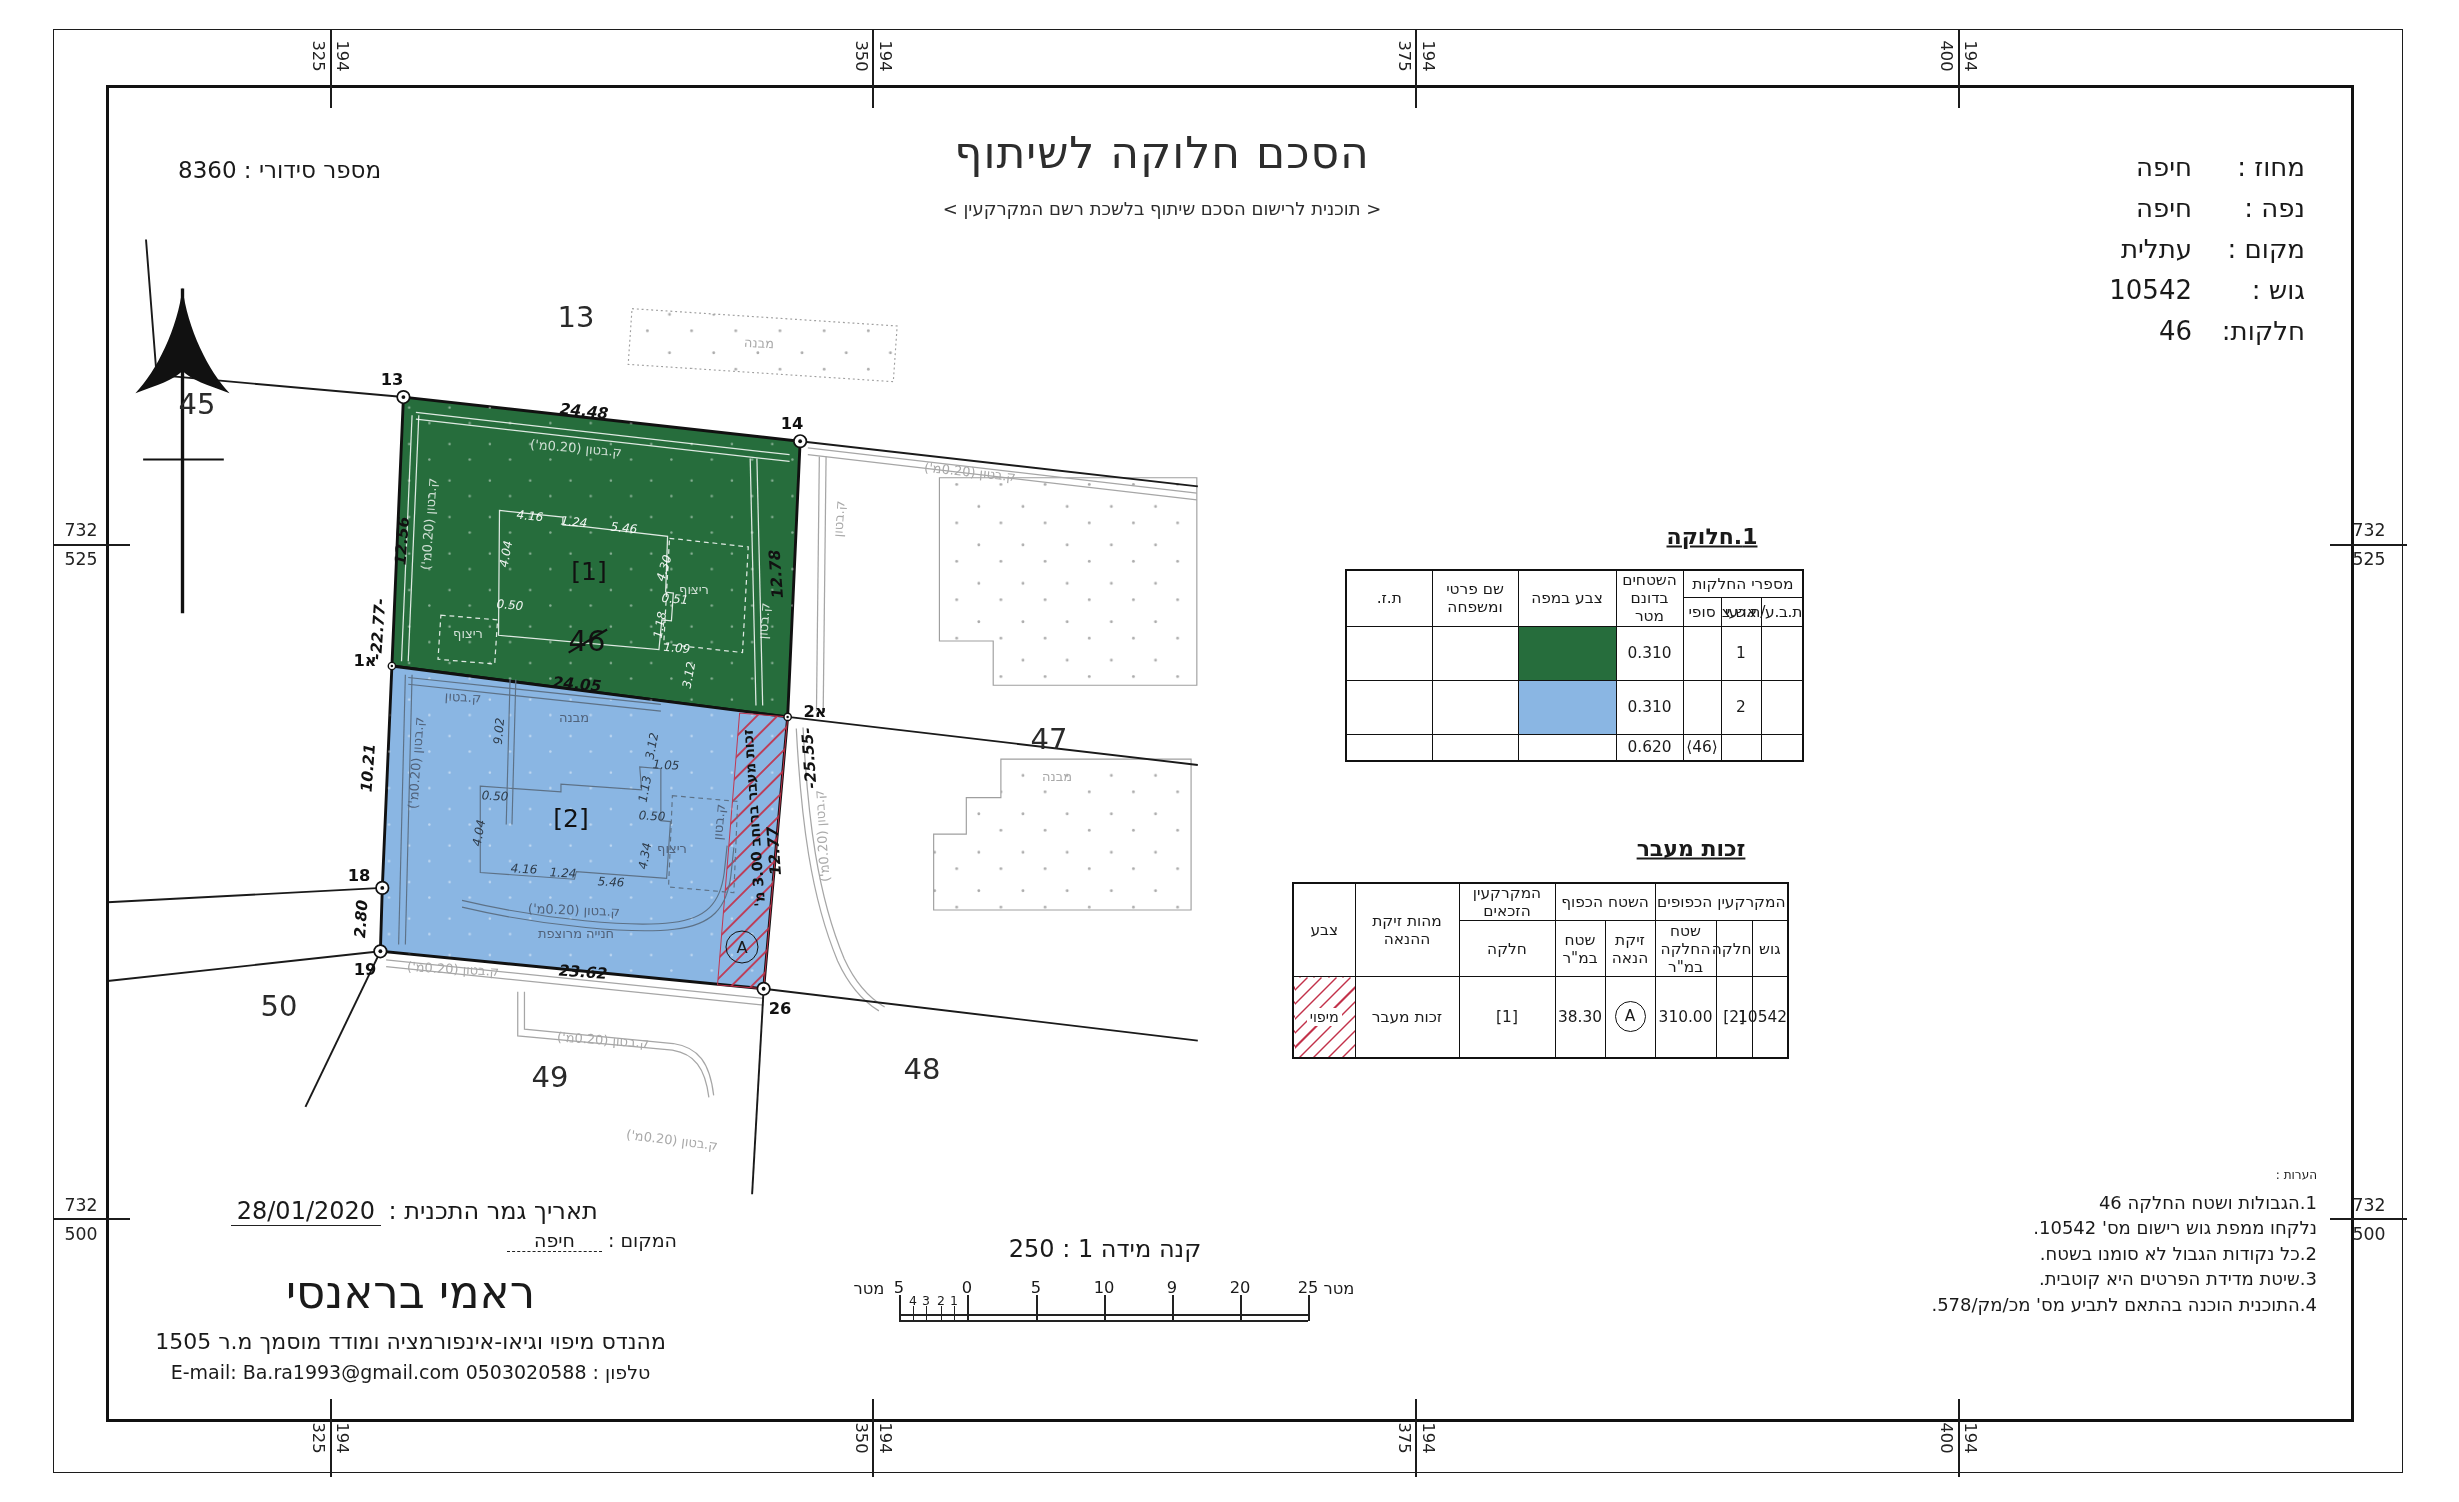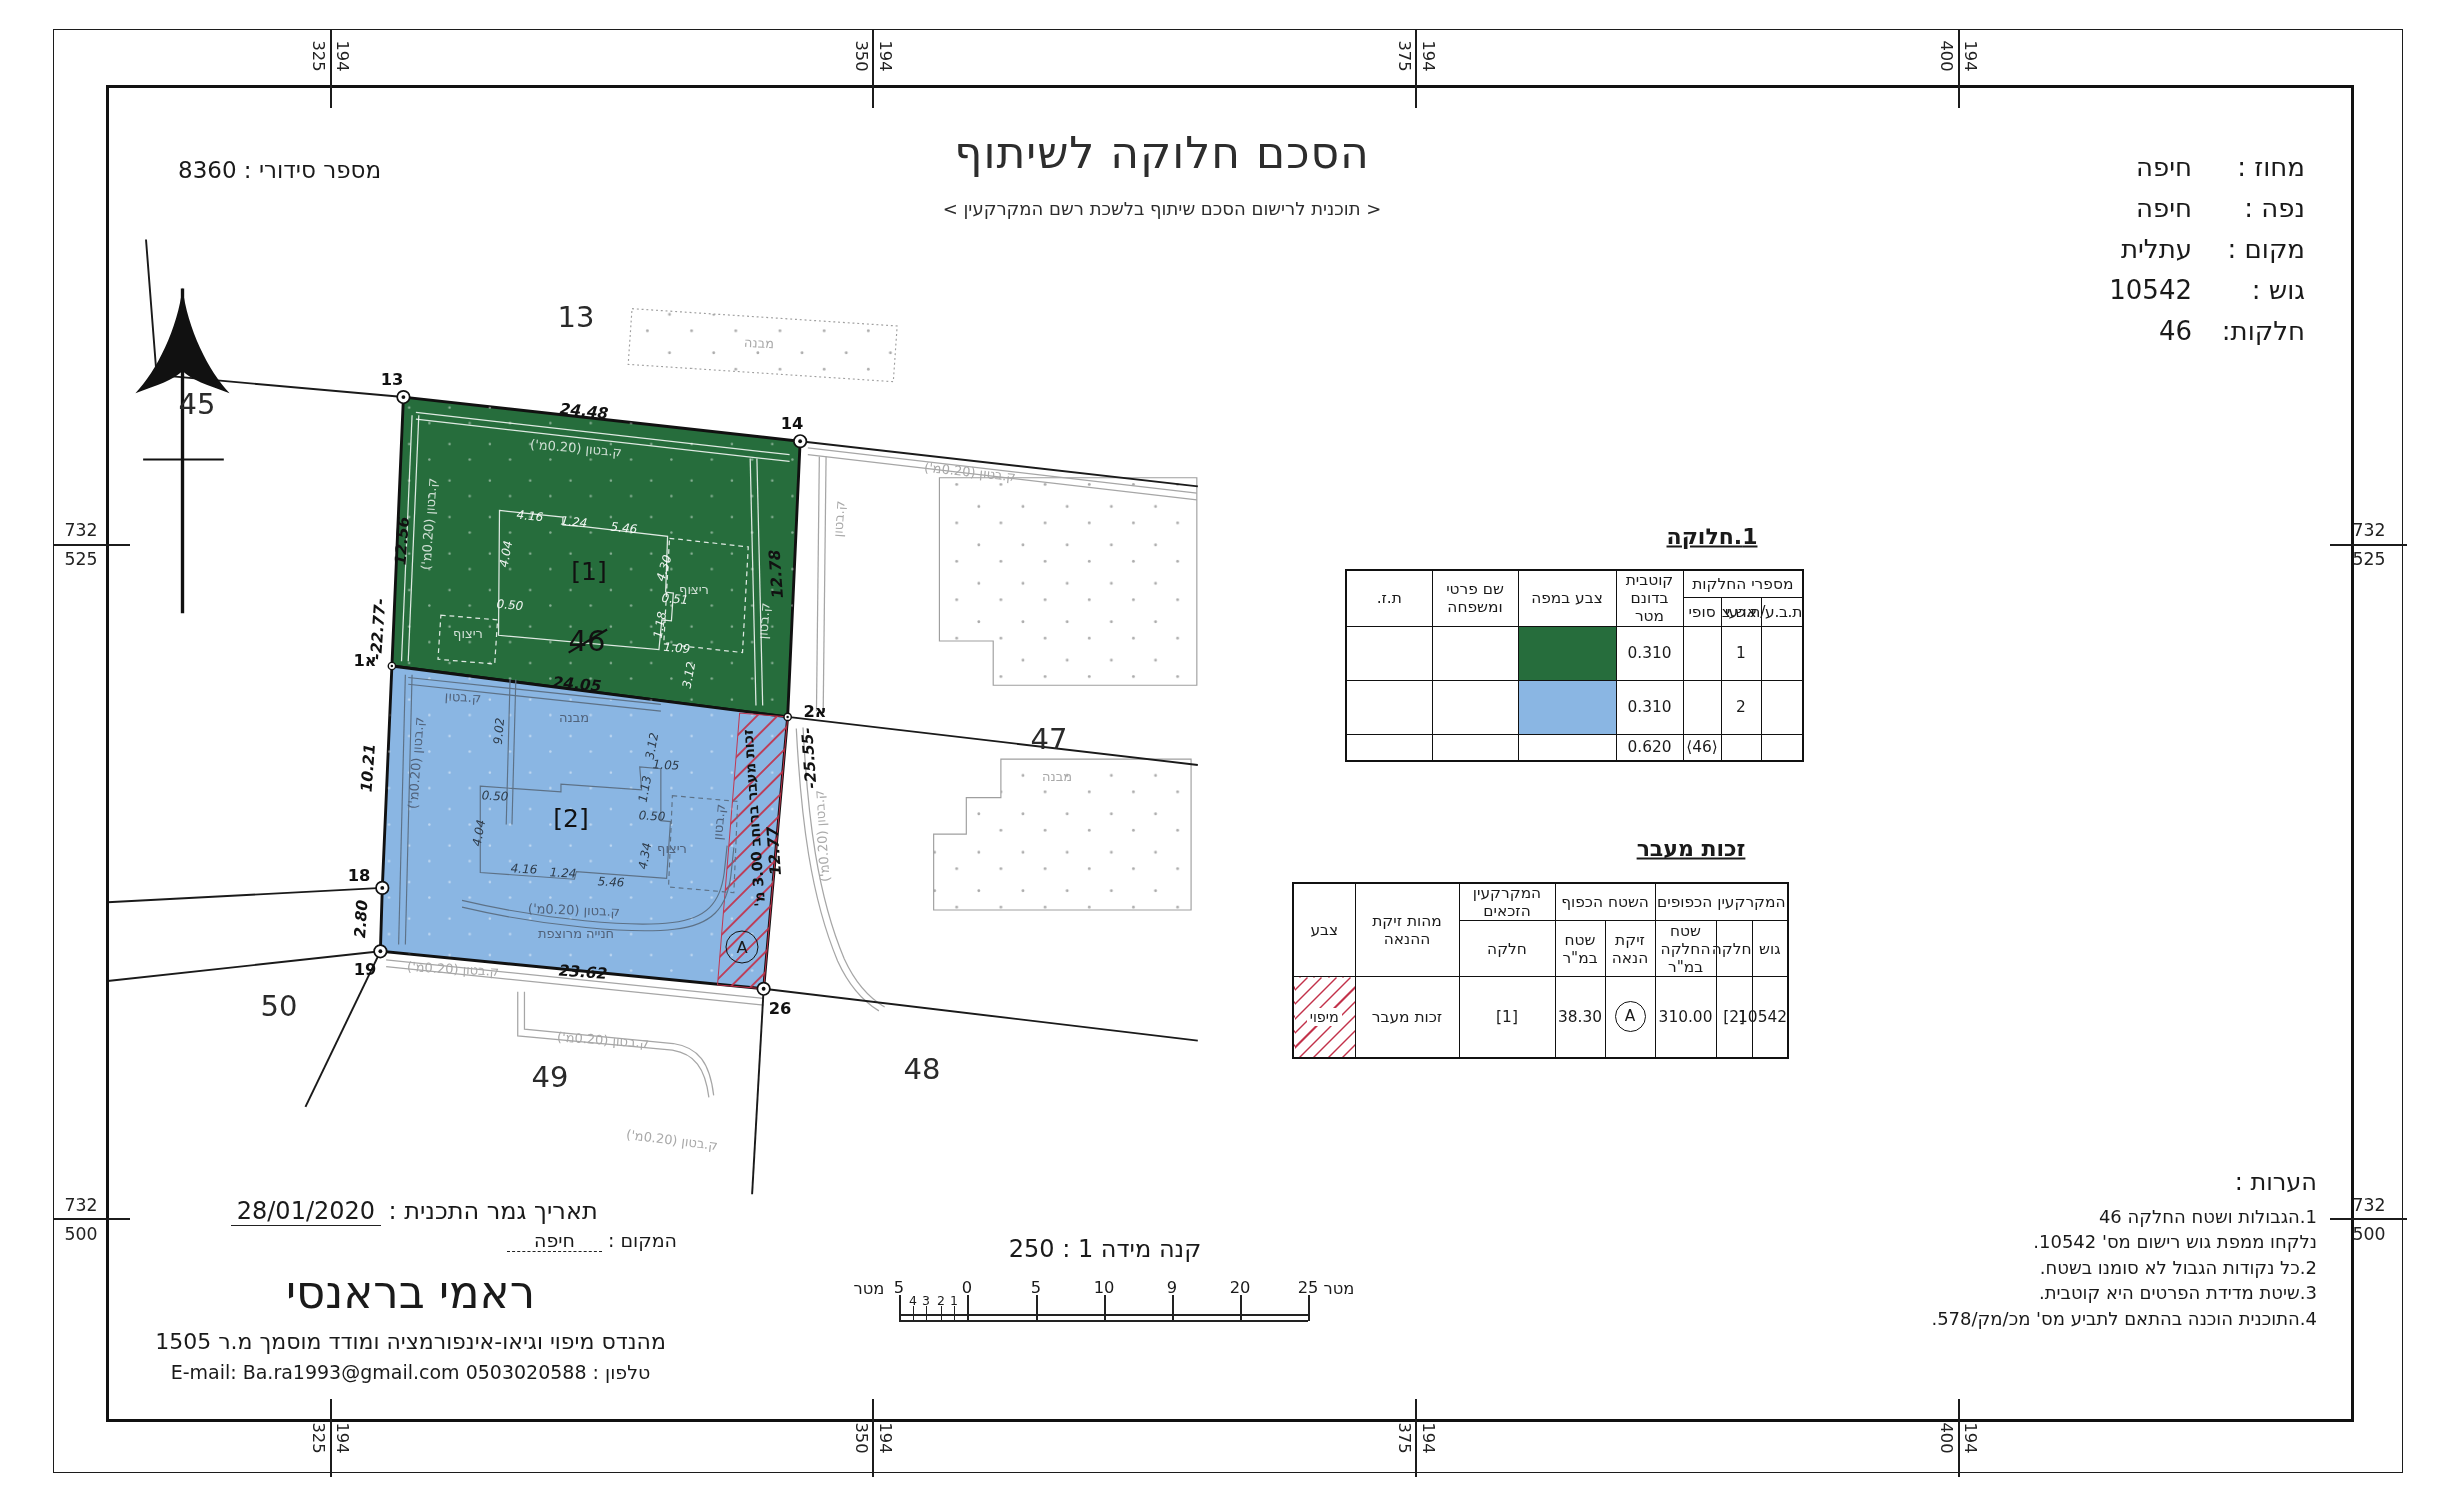--- a/index.html
+++ b/index.html
@@ -39,21 +39,21 @@
   table.cad th,table.cad td{border:1.3px solid #111;font-weight:normal;font-size:15.4px;text-align:center;padding:0;overflow:visible;}
   table.cad th{font-size:15.4px;}
   .th-small{font-size:10px;letter-spacing:-0.3px;}
   .swatch-green{background:#266d3c;}
   .swatch-blue{background:#8ab6e3;}
   .hatch-cell{background:repeating-linear-gradient(135deg,rgba(0,0,0,0) 0 8.6px,#c2314a 8.6px 10.2px);}
   .adom{background:#fff;padding:1px 2.9px;font-size:14.4px;}
   .circA{display:inline-block;width:29px;height:29px;border:1.5px solid #111;border-radius:50%;line-height:29px;font-size:15.4px;background:transparent;text-align:center;}
   
   #notes{right:142px;top:1168px;width:413px;direction:rtl;text-align:right;}
-  #notes .nh{font-size:24px;margin-bottom:7.7px;}
+  #notes .nh{font-size:12px;margin-bottom:7.7px;}
   #notes .nl{font-size:18px;line-height:25.5px;white-space:nowrap;}
   
   #scale-title{left:1105px;top:1249px;transform:translate(-50%,-50%);font-size:24px;direction:rtl;white-space:nowrap;}
   .sb-line{position:absolute;background:#222;}
   .sb-lab{position:absolute;font-size:16.3px;transform:translate(-50%,-50%);}
   .sb-lab-min{position:absolute;font-size:12.5px;transform:translate(-50%,-50%);}
   
   #surv{left:144px;top:1197px;width:533px;}
   #surv .l1{direction:rtl;text-align:center;font-size:24px;padding-left:7.7px;}
   #surv .l2{direction:rtl;text-align:right;font-size:19px;padding-left:56px;margin-top:3.8px;}
@@ -301,21 +301,21 @@
         <col style="width:38px">
         <col style="width:67px">
         <col style="width:98px">
         <col style="width:86px">
         <col style="width:86px">
       </colgroup>
     <tbody>
         <tr style="height:27px;">
       <th colspan="3">מספרי החלקות</th>
       <th rowspan="2">
-            <div>קוטבית</div>
+            <div>השטחים</div>
             <div>בדונם מטר</div>
           </th>
       <th rowspan="2">צבע במפה</th>
       <th rowspan="2">שם פרטי ומשפחה</th>
       <th rowspan="2">ת.ז.</th>
     </tr>
     <tr style="height:29px;">
       <th class="th-small">ת.ב.ע/ת.ש.צ</th>
       <th>ארעי</th>
       <th>סופי</th>

